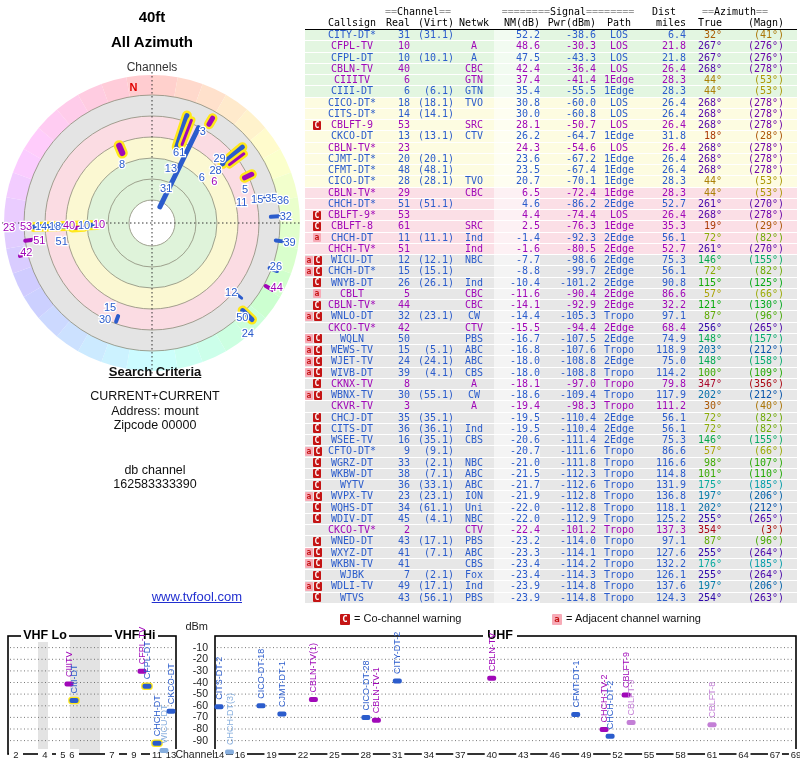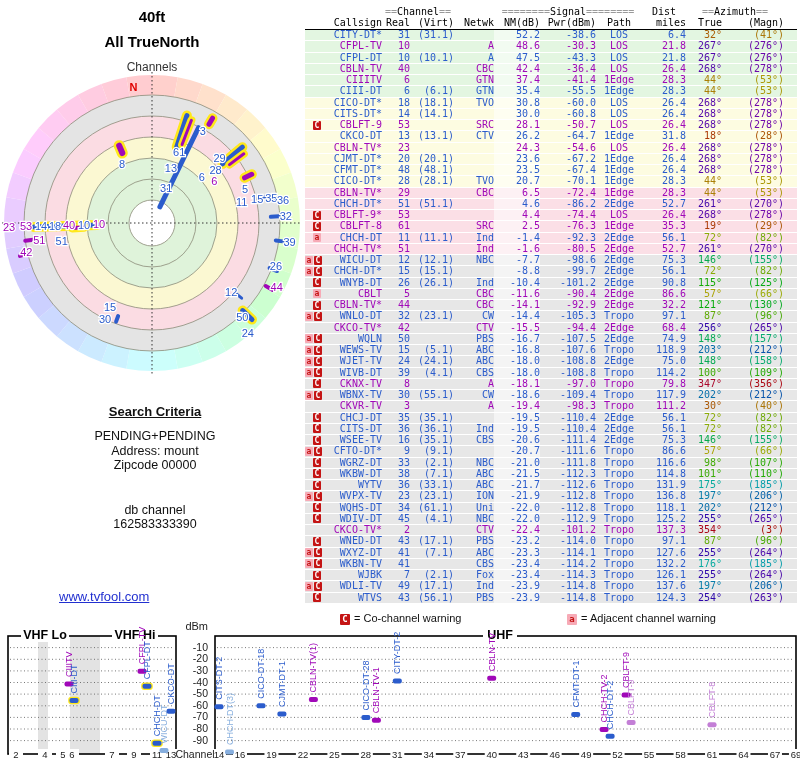--- a/index.html
+++ b/index.html
@@ -4,37 +4,37 @@
 <style>
   html,body{margin:0;padding:0;background:#fff}
   body{width:800px;height:768px;position:relative;font-family:"Liberation Sans",sans-serif;overflow:hidden}
   .abs{position:absolute}
   .ctr{text-align:center}
   
   .rtitle{left:0;top:8;width:304;font:bold 15px "Liberation Sans",sans-serif}
   .rsub{left:0;top:33px;width:304px;font:bold 15px "Liberation Sans",sans-serif}
   .tnorth{left:0;top:60px;width:304px;font:12px "Liberation Sans",sans-serif;color:#333}
   
-  .search{left:40px;top:404px;width:230px;text-align:center;color:#111}
+  .search{left:40px;top:364px;width:230px;text-align:center;color:#111}
   .search h4{margin:0 0 10px 0;font:bold 13px "Liberation Sans",sans-serif;text-decoration:underline}
   .search .ln{font:12.5px "Liberation Sans",sans-serif;line-height:14.5px}
   .search .gap{height:30px}
-  .tvlink{left:59px;top:589px;width:204px;text-align:left;font:13px "Liberation Sans",sans-serif}
+  .tvlink{left:38px;top:589px;width:204px;text-align:right;font:13px "Liberation Sans",sans-serif}
   .tvlink a{color:#2230d0;text-decoration:underline;cursor:pointer}
   
   .tbl{left:305px;top:6px;width:492px;font:10px "DejaVu Sans Mono",monospace;color:#000}
   .hrow{display:flex;height:11px;line-height:11px;white-space:pre}
   .h2row{border-bottom:1px solid #000;height:12px;line-height:11px}
   .trow{display:flex;height:11.25px;line-height:10.5px;border-bottom:1px solid #fff;box-sizing:border-box;white-space:pre}
   .cell{display:inline-block;overflow:hidden}
   .cf{width:17px;text-align:right}
-  .ccs{width:60px;text-align:right}
+  .ccs{width:60px;text-align:center}
   .cre{width:28px;text-align:right}
   .cvi{width:44px;text-align:right}
-  .cne{width:40px;text-align:right}
+  .cne{width:40px;text-align:center}
   .cnm{width:46px;text-align:right}
   .cpw{width:56px;text-align:right}
   .cpa{width:46px;text-align:center}
   .cmi{width:44px;text-align:right}
   .ctr2{width:36px;text-align:right}
   .cmg{width:62px;text-align:right}
   .bg-green{background:#e3f6e1}
   .bg-yellow{background:#fdfce1}
   .bg-pink{background:#fbdfe6}
   .bg-gray{background:#e7e7e7}
@@ -162,26 +162,26 @@
     <text x="41.0" y="229.9" font-size="11" fill="#2b5ccc" stroke="#ffffff" stroke-width="2.5" paint-order="stroke" text-anchor="middle" font-family="Liberation Sans,sans-serif">14</text>
     <text x="55.0" y="229.5" font-size="11" fill="#2b5ccc" stroke="#ffffff" stroke-width="2.5" paint-order="stroke" text-anchor="middle" font-family="Liberation Sans,sans-serif">18</text>
     <text x="69.0" y="229.2" font-size="11" fill="#a008b8" stroke="#ffffff" stroke-width="2.5" paint-order="stroke" text-anchor="middle" font-family="Liberation Sans,sans-serif">40</text>
     <text x="84.0" y="228.8" font-size="11" fill="#2b5ccc" stroke="#ffffff" stroke-width="2.5" paint-order="stroke" text-anchor="middle" font-family="Liberation Sans,sans-serif">10</text>
     <text x="99.0" y="227.9" font-size="11" fill="#a008b8" stroke="#ffffff" stroke-width="2.5" paint-order="stroke" text-anchor="middle" font-family="Liberation Sans,sans-serif">10</text>
     <text x="39.3" y="243.9" font-size="11" fill="#a008b8" stroke="#ffffff" stroke-width="2.5" paint-order="stroke" text-anchor="middle" font-family="Liberation Sans,sans-serif">51</text>
     <text x="61.7" y="244.6" font-size="11" fill="#2b5ccc" stroke="#ffffff" stroke-width="2.5" paint-order="stroke" text-anchor="middle" font-family="Liberation Sans,sans-serif">51</text>
     <text x="26.3" y="256.0" font-size="11" fill="#a008b8" stroke="#ffffff" stroke-width="2.5" paint-order="stroke" text-anchor="middle" font-family="Liberation Sans,sans-serif">42</text>
   </svg>
 <div class="abs ctr rtitle" style="left:0;top:8px;width:304px">40ft</div>
-<div class="abs ctr rsub">All TrueNorth</div>
+<div class="abs ctr rsub">All Azimuth</div>
 <div class="abs ctr tnorth">Channels</div>
 
 <div class="abs search">
   <h4>Search Criteria</h4>
-  <div class="ln">PENDING+PENDING</div>
+  <div class="ln">CURRENT+CURRENT</div>
   <div class="ln">Address: mount</div>
   <div class="ln">Zipcode 00000</div>
   <div class="gap"></div>
   <div class="ln">db channel</div>
   <div class="ln">162583333390</div>
 </div>
 
 <div class="abs tvlink">
   <a>www.tvfool.com</a>
 </div>
@@ -241,21 +241,21 @@
       <div class="trow bg-gray ink-b"><span class="cell cf"><span class="bC">C</span></span><span class="cell ccs">WJBK</span><span class="cell cre">7</span><span class="cell cvi">(2.1)</span><span class="cell cne">Fox</span><span class="cell cnm nmhl">-23.4</span><span class="cell cpw">-114.3</span><span class="cell cpa">Tropo</span><span class="cell cmi">126.1</span><span class="cell ctr2" style="color:hsl(255,92%,35%)">255°</span><span class="cell cmg" style="color:hsl(264,92%,35%)">(264°)</span></div>
       <div class="trow bg-gray ink-b"><span class="cell cf"><span class="bA">a</span><span class="bC">C</span></span><span class="cell ccs">WDLI-TV</span><span class="cell cre">49</span><span class="cell cvi">(17.1)</span><span class="cell cne">Ind</span><span class="cell cnm nmhl">-23.9</span><span class="cell cpw">-114.8</span><span class="cell cpa">Tropo</span><span class="cell cmi">137.6</span><span class="cell ctr2" style="color:hsl(197,92%,35%)">197°</span><span class="cell cmg" style="color:hsl(206,92%,35%)">(206°)</span></div>
       <div class="trow bg-gray ink-b"><span class="cell cf"><span class="bC">C</span></span><span class="cell ccs">WTVS</span><span class="cell cre">43</span><span class="cell cvi">(56.1)</span><span class="cell cne">PBS</span><span class="cell cnm nmhl">-23.9</span><span class="cell cpw">-114.8</span><span class="cell cpa">Tropo</span><span class="cell cmi">124.3</span><span class="cell ctr2" style="color:hsl(254,92%,35%)">254°</span><span class="cell cmg" style="color:hsl(263,92%,35%)">(263°)</span></div>
     </div>
 </div>
 
 <div class="abs legend" style="left:340px">
   <span class="bC">C</span>
   <span>= Co-channel warning</span>
 </div>
-<div class="abs legend" style="left:567px">
+<div class="abs legend" style="left:552px">
   <span class="bA">a</span>
   <span>= Adjacent channel warning</span>
 </div>
 
 <svg id="spec-svg" class="abs" style="left:0;top:608px" width="800" height="160">
     <rect x="38" y="28" width="10" height="118" fill="#e3e3e3"></rect>
     <rect x="70" y="28" width="30" height="118" fill="#e3e3e3"></rect>
     <line x1="10" y1="39.6" x2="174" y2="39.6" stroke="#555" stroke-width="0.8" stroke-dasharray="1,2.5"></line>
     <line x1="217" y1="39.6" x2="794" y2="39.6" stroke="#555" stroke-width="0.8" stroke-dasharray="1,2.5"></line>
     <text x="208" y="42.6" font-size="10.5" fill="#222" text-anchor="end" font-family="Liberation Sans,sans-serif">-10</text>

